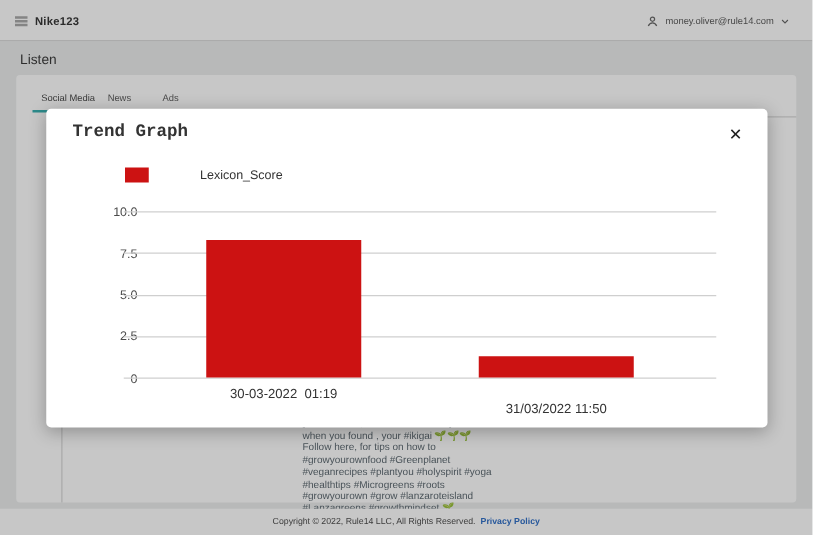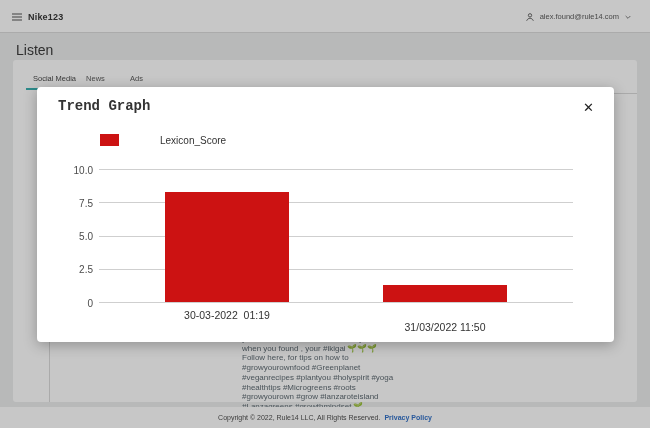--- a/index.html
+++ b/index.html
@@ -10,21 +10,21 @@
   
   .topbar { position:absolute; left:0; top:0; width:650px; height:33px; background:#ffffff; border-bottom:1px solid #dcdcdc;text-align:right; }
   .brand-wrap { position:absolute; left:12px; top:0; height:33px; display:flex; align-items:center; gap:6px; }
   .menu-icon { width:10px; height:8px; display:flex; flex-direction:column; justify-content:space-between; cursor:pointer; }
   .menu-icon span { display:block; width:10px; height:2px; background:#a9a9a9; }
   .brand { font-size:9px; font-weight:700; color:#383838; letter-spacing:0.2px; }
   .account { position:absolute; right:18px; top:0; height:33px; display:flex; align-items:center; gap:5px; cursor:pointer; }
   .account-email { font-size:7.5px; color:#5c5c5c; }
 
   
-  .section-title { position:absolute; left:16px; top:42px; font-size:14px; color:#3c3c3c; }
+  .section-title { position:absolute; left:16px; top:42px; font-size:11px; color:#3c3c3c; }
   .card { position:absolute; left:13px; top:60px; width:624px; height:342px; background:#ffffff; border-radius:3px; }
   .tabs { position:absolute; left:21px; top:8px; display:flex; }
   .tab { width:41px; height:20px; display:flex; align-items:center; justify-content:center; font-size:7.5px; color:#5e5e5e; cursor:pointer; white-space:nowrap; }
   .tab.active { color:#4a4a4a; }
   .tab-indicator { position:absolute; left:13px; top:28px; width:57px; height:2px; }
   .card-hline { position:absolute; left:36px; right:0; top:33px; height:1px; background:#dadada; }
   .card-vline { position:absolute; left:36px; top:33px; bottom:0; width:1px; background:#dadada; }
   .post-text { position:absolute; left:229px; top:274px; width:158px; font-size:8px; line-height:9.7px; color:#5f6b73; }
 
   
@@ -35,21 +35,21 @@
   
   .backdrop { position:absolute; left:0; top:0; width:650px; height:428px; background:rgba(0,0,0,0.22); z-index:10; }
   .modal { position:absolute; left:37px; top:87px; width:577px; height:255px; background:#ffffff; border-radius:4px; box-shadow:0 3px 14px rgba(0,0,0,0.28); z-index:20; }
   .modal-title { position:absolute; left:21px; top:11px; font-size:14px; font-weight:600; color:#333333;font-family:Liberation Mono, monospace; }
   .modal-close { position:absolute; right:20px; top:14px; font-size:13px; color:#222222; cursor:pointer; line-height:13px; }
 
   
   .legend { position:absolute; left:63px; top:47px; display:flex; align-items:center; gap:6px; cursor:pointer; }
   .legend-swatch { width:19px; height:12px; }
   .legend-label { font-size:10px; color:#333333;padding-left:35px; }
-  .ylabels { position:absolute; left:0; top:83px; width:56px; height:133px; }
+  .ylabels { position:absolute; left:17px; top:83px; width:56px; height:133px; }
   .ytick { position:absolute; right:0; width:56px; height:11px; line-height:11px; text-align:right; font-size:10px; color:#4b4b4b; }
   .plot { position:absolute; left:62px; top:83px; width:474px; height:133px; }
   .gridline { position:absolute; left:0; width:100%; height:1px; background:#cfcfcf; }
   .bar { position:absolute; bottom:1px; cursor:pointer; }
   .xlabels { position:absolute; left:62px; top:222px; width:474px; height:16px; }
   .xtick { position:absolute; transform:translateX(-50%); font-size:10.5px; color:#333333; white-space:pre; }
 </style>
 </head>
 <body>
 
@@ -62,21 +62,21 @@
           <span></span>
           <span></span>
         </div>
       <div class="brand">Nike123</div>
     </div>
     <div class="account">
       <svg width="10" height="10" viewBox="0 0 24 24">
         <circle cx="12" cy="8" r="4" fill="none" stroke="#6a6a6a" stroke-width="2.4"></circle>
         <path d="M4 21c1.5-4 5-6 8-6s6.5 2 8 6" fill="none" stroke="#6a6a6a" stroke-width="2.4"></path>
       </svg>
-      <span class="account-email">alex.found@rule14.com</span>
+      <span class="account-email">money.oliver@rule14.com</span>
       <svg width="8" height="8" viewBox="0 0 24 24">
         <path d="M5 9l7 7 7-7" fill="none" stroke="#6a6a6a" stroke-width="2.6"></path>
       </svg>
     </div>
   </div>
 
   <div class="section-title">Listen</div>
 
   <div class="card">
     <div class="tabs">

